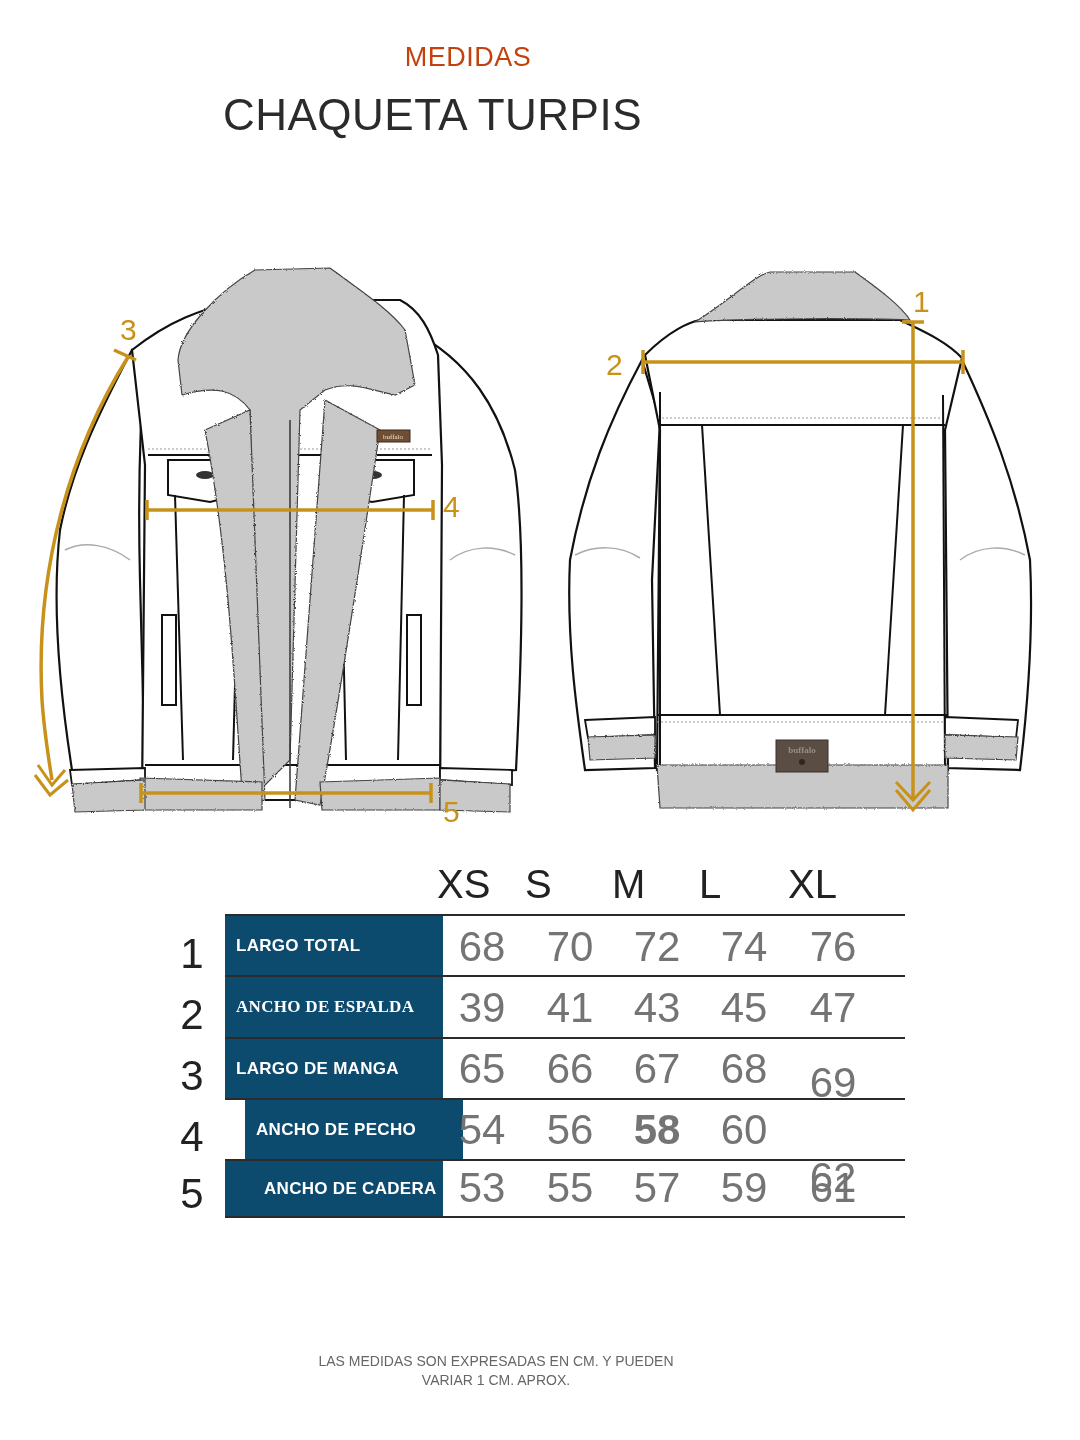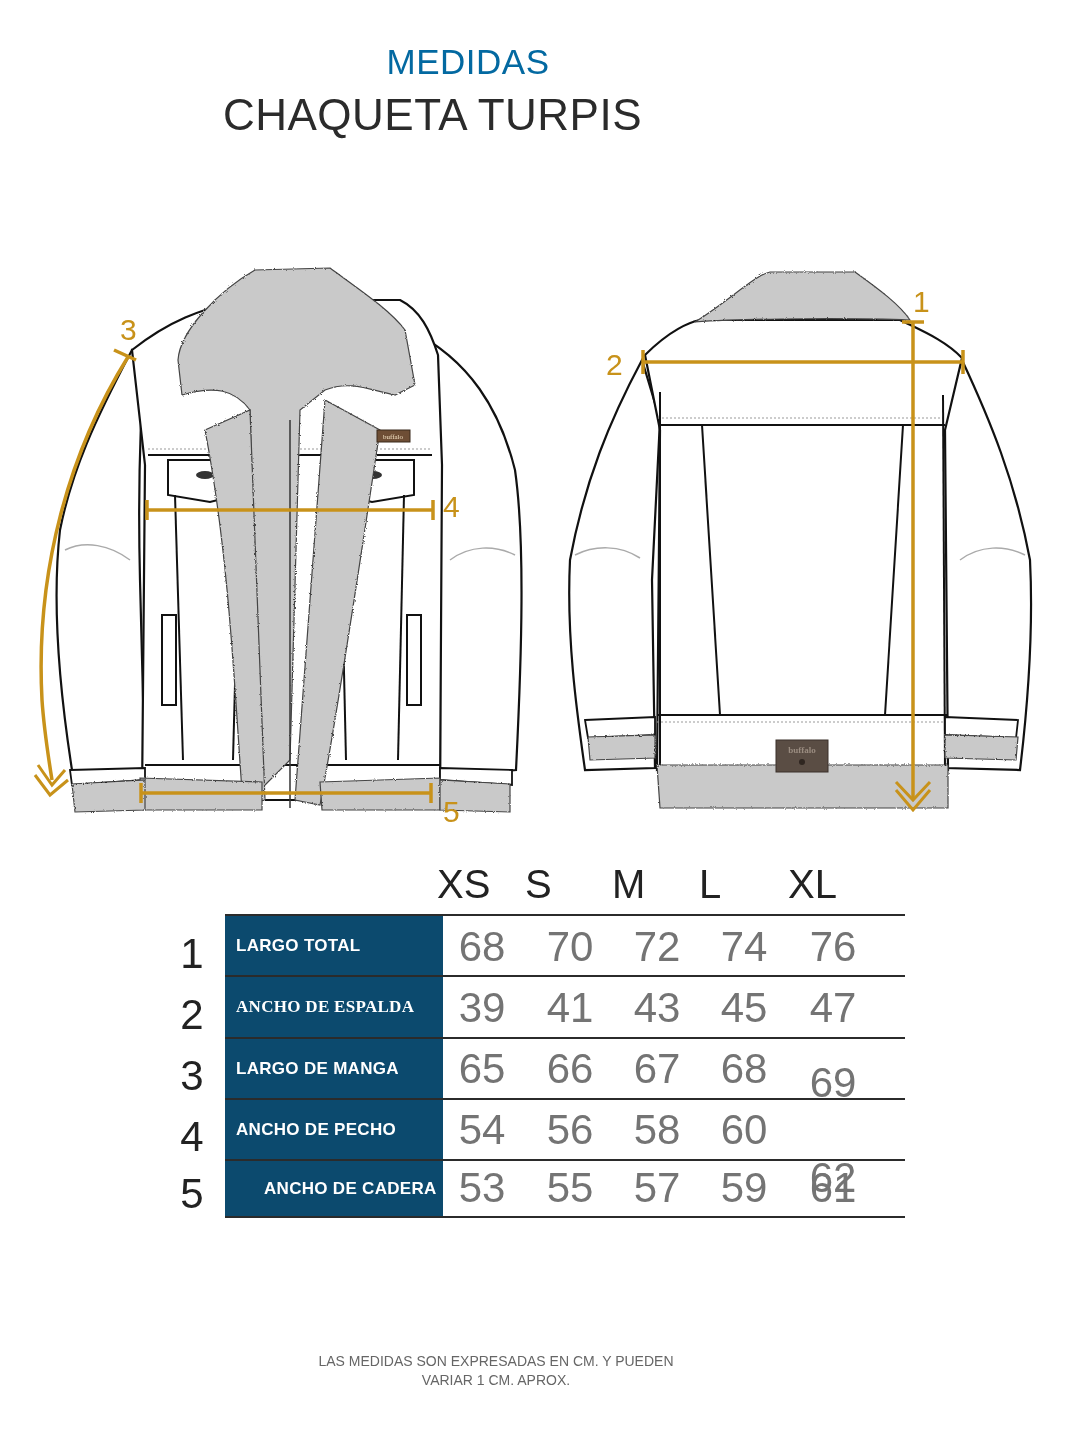--- a/index.html
+++ b/index.html
@@ -1,17 +1,17 @@
 <!DOCTYPE html>
 <html><head>
 <meta charset="utf-8">
 <style>
   html, body { margin:0; padding:0; background:#ffffff; }
   body { width:1080px; height:1440px; position:relative; overflow:hidden; font-family:"Liberation Sans", "DejaVu Sans", sans-serif; }
-  .subtitle { position:absolute; top:42px; left:0; width:936px; text-align:center; font-size:35px; color:#0369a1; letter-spacing:0.5px; }
+  .subtitle { position:absolute; top:42px; left:0; width:936px; text-align:center; font-size:27px; color:#c2410c; letter-spacing:0.5px; }
   .title { position:absolute; top:90px; left:0; width:865px; text-align:center; font-size:44px; color:#2b2b2b; letter-spacing:0.5px; }
   .illus { position:absolute; left:0; top:240px; width:1080px; height:600px; }
   .meas-label { font-family:"Liberation Sans", sans-serif; font-size:30px; fill:#c8921a; }
   .size-head { position:absolute; top:862px; font-size:40px; color:#222; width:90px; text-align:left; }
   .row-num { position:absolute; left:170px; width:44px; text-align:center; font-size:42px; color:#222; }
   .row-label { position:absolute; left:225px; width:218px; background:#0c4a6e; color:#ffffff; font-weight:bold; font-size:17px; box-sizing:border-box; padding-left:11px; display:flex; align-items:center; letter-spacing:0.3px; }
   .cell { position:absolute; width:90px; text-align:center; font-size:42px; color:#747474; }
   .rule { position:absolute; left:225px; width:680px; height:2px; background:#2b2b2b; }
   .footnote { position:absolute; top:1352px; left:0; width:992px; text-align:center; font-size:14px; color:#666; line-height:19px; }
 </style>
@@ -178,24 +178,24 @@
   <div class="row-label" style="top:1039px;height:59px;">LARGO DE MANGA</div>
   <div class="cell" style="left:437px;top:1045px;">65</div>
   <div class="cell" style="left:525px;top:1045px;">66</div>
   <div class="cell" style="left:612px;top:1045px;">67</div>
   <div class="cell" style="left:699px;top:1045px;">68</div>
   <div class="cell" style="left:788px;top:1059px;">69</div>
 </div>
 
 <div>
   <div class="row-num" style="top:1113px;">4</div>
-  <div class="row-label" style="top:1100px;height:59px;">ANCHO DE PECHO</div>
+  <div class="row-label" style="top:1100px;height:59px;margin-left:20px;">ANCHO DE PECHO</div>
   <div class="cell" style="left:437px;top:1106px;">54</div>
   <div class="cell" style="left:525px;top:1106px;">56</div>
-  <div class="cell" style="left:612px;top:1106px;">58</div>
+  <div class="cell" style="left:612px;top:1106px;font-weight:bold;">58</div>
   <div class="cell" style="left:699px;top:1106px;">60</div>
   <div class="cell" style="left:788px;top:1154px;">62</div>
 </div>
 
 <div>
   <div class="row-num" style="top:1170px;">5</div>
   <div class="row-label" style="top:1161px;height:55px;padding-left:39px;">ANCHO DE CADERA</div>
   <div class="cell" style="left:437px;top:1164px;">53</div>
   <div class="cell" style="left:525px;top:1164px;text-align:center;">55</div>
   <div class="cell" style="left:612px;top:1164px;">57</div>

